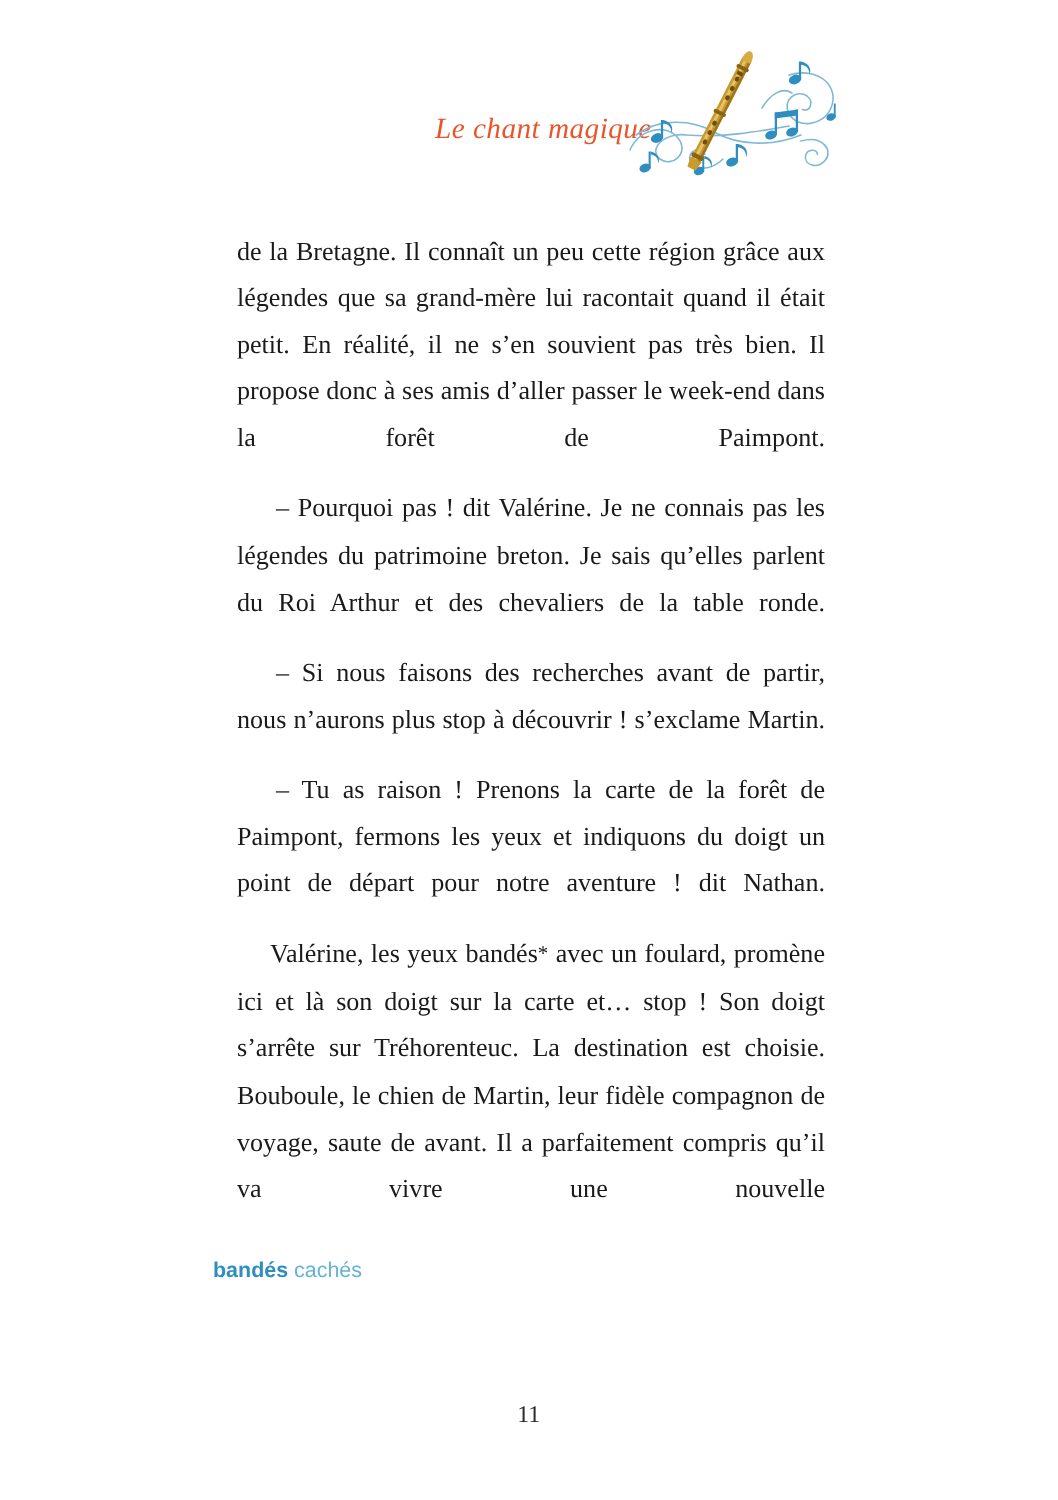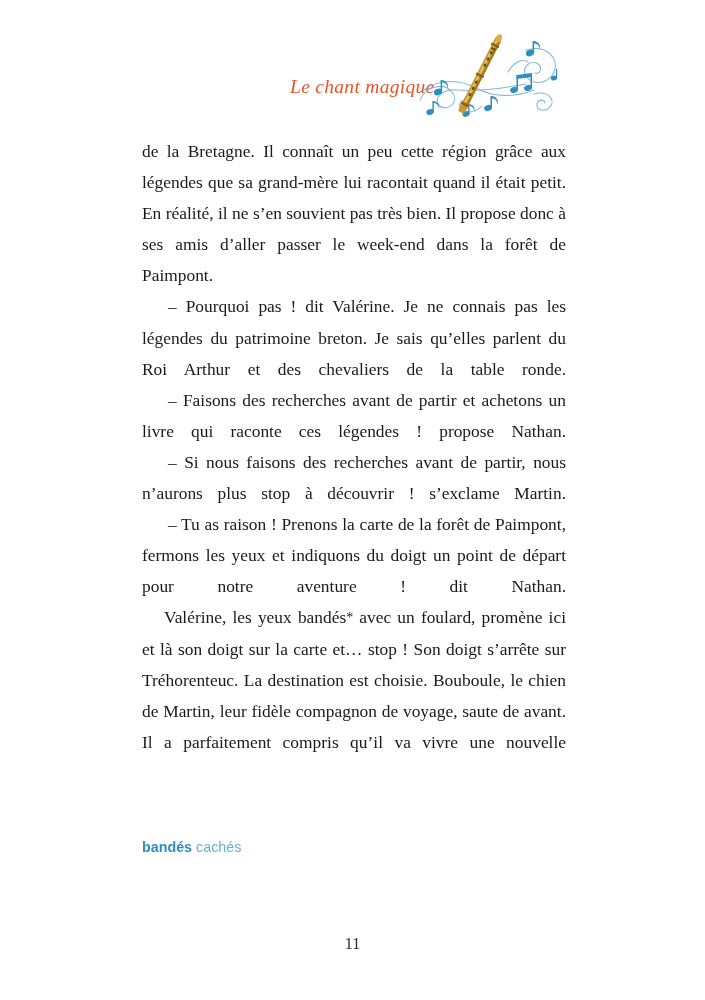--- a/index.html
+++ b/index.html
@@ -57,21 +57,21 @@
     top: 136px;
     width: 424px;
     font-size: 17.4px;
     line-height: 31.1px;
     text-align: justify;
     text-justify: inter-word;
     hyphens: none;
   }
 
   .textblock p {
-    margin: 0;
+    margin: 16px;
     text-align: justify;
   }
   .textblock p:last-child { text-align: justify; }
 
   .para-indent { text-indent: 26px; }
   .para-indent-sm { text-indent: 22px; }
 
   
   .justify-last { text-align-last: justify; }
 
@@ -200,21 +200,20 @@
       </svg>
     </div>
   </div>
 
   <div class="textblock">
 
     <p class="justify-last">de la Bretagne. Il connaît un peu cette région grâce aux légendes que sa grand-mère lui racontait quand il était petit. En réalité, il ne s’en souvient pas très bien. Il propose donc à ses amis d’aller passer le week-end dans la forêt de Paimpont.</p>
 
     <p class="para-indent justify-last">– Pourquoi pas ! dit Valérine. Je ne connais pas les légendes du patrimoine breton. Je sais qu’elles parlent du Roi Arthur et des chevaliers de la table ronde.</p>
 
-    <p class="para-indent justify-last">– Faisons des recherches avant de partir et achetons un livre qui raconte ces légendes ! propose Nathan.</p>
 
     <p class="para-indent justify-last">– Si nous faisons des recherches avant de partir, nous n’aurons plus stop à découvrir ! s’exclame Martin.</p>
 
     <p class="para-indent justify-last">– Tu as raison ! Prenons la carte de la forêt de Paimpont, fermons les yeux et indiquons du doigt un point de départ pour notre aventure ! dit Nathan.</p>
 
     <p class="para-indent-sm justify-last"><span>Valérine, les yeux bandés</span><span class="fn-marker">*</span><span> avec un foulard, promène ici et là son doigt sur la carte et… stop ! Son doigt s’arrête sur Tréhorenteuc. La destination est choisie. Bouboule, le chien de Martin, leur fidèle compagnon de voyage, saute de avant. Il a parfaitement compris qu’il va vivre une nouvelle</span></p>
   </div>
 
   <div class="footnote">
     <span class="fn-term">bandés</span><span>&nbsp;</span><span class="fn-def">cachés</span>

